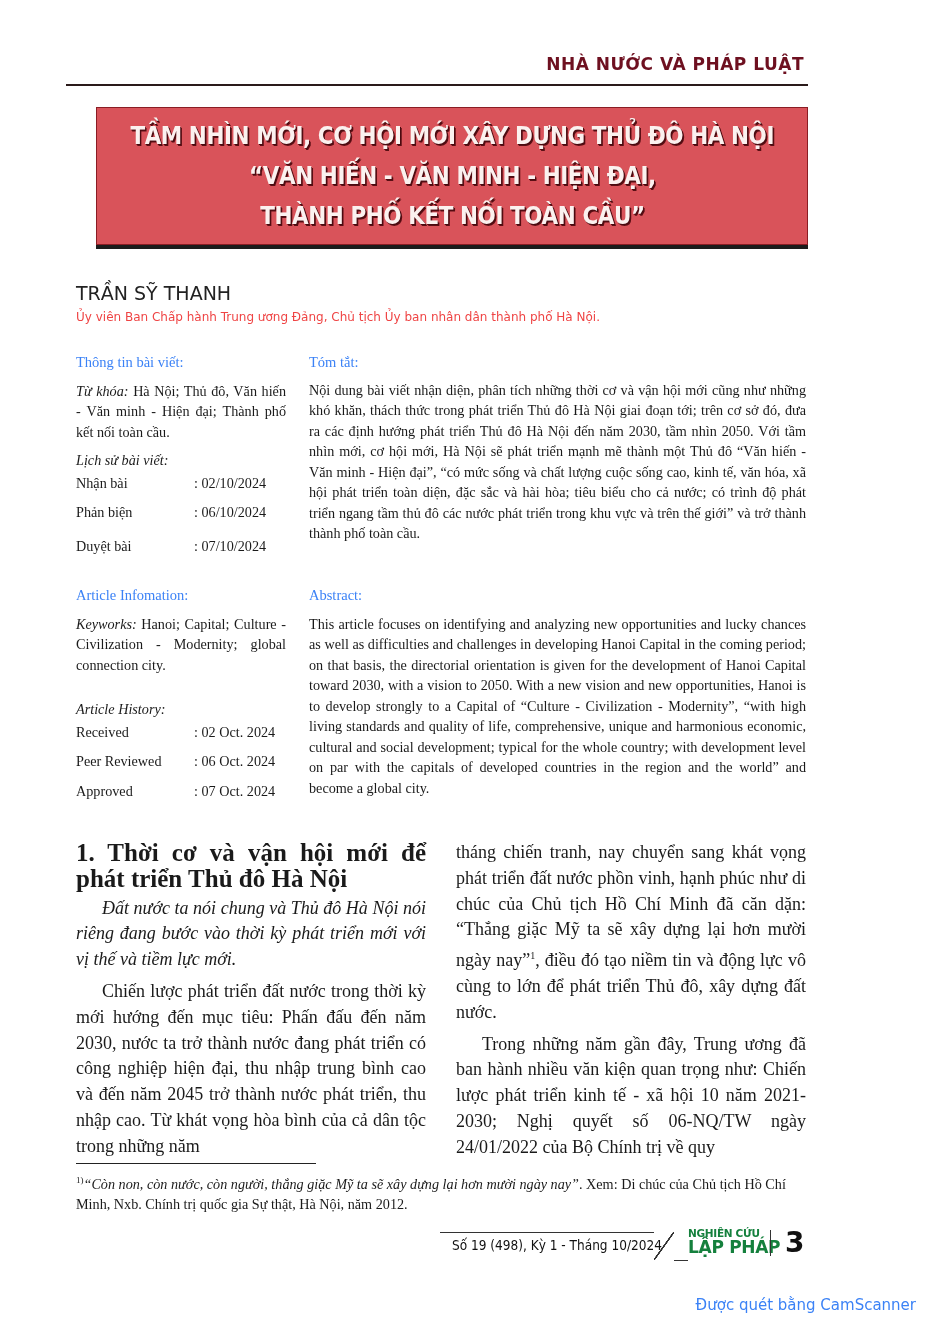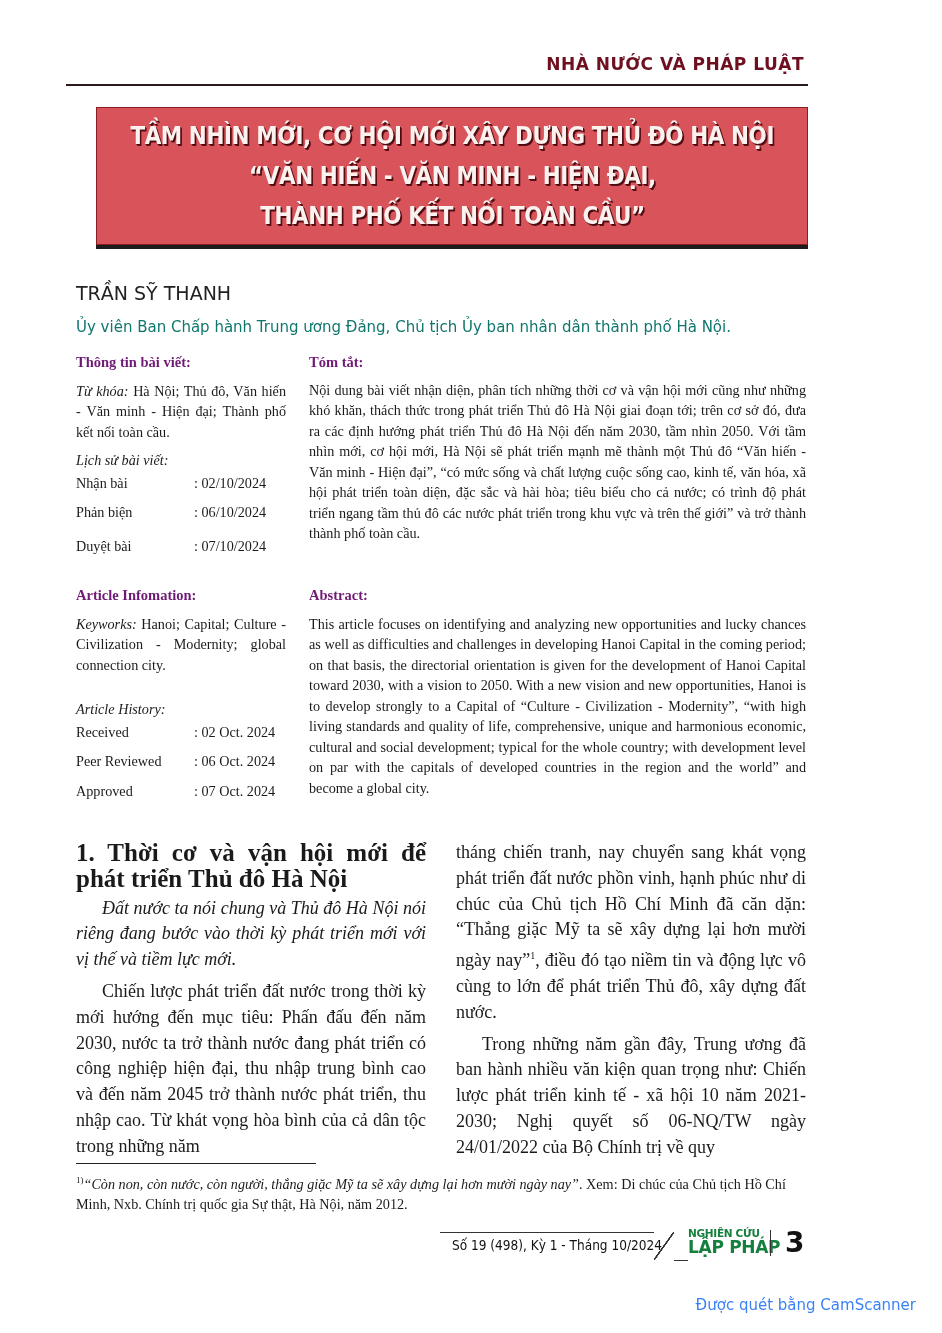--- a/index.html
+++ b/index.html
@@ -27,25 +27,25 @@
     font-size: 25px; line-height: 40px; color: #fbf1ef;
     text-shadow: 1px 1px 0 #4a0a10, 2px 2px 0 #5a0f14;
     transform: scaleX(0.86); white-space: nowrap; letter-spacing: -0.5px;
   }
   .author-name {
     position: absolute; left: 76px; top: 282px;
     font-family: "DejaVu Sans", sans-serif; font-size: 19px; color: #222;
   }
   .author-affil {
     position: absolute; left: 76px; top: 310px;
-    font-family: "DejaVu Sans", sans-serif; font-size: 15px; color: #0f766e; margin-top: 8px;
+    font-family: "DejaVu Sans", sans-serif; font-size: 12px; color: #ef4444;
   }
   .left-col { position: absolute; left: 76px; width: 210px; font-size: 14.2px; line-height: 20.5px; }
   .right-col { position: absolute; left: 309px; width: 497px; font-size: 14.2px; line-height: 20.5px; text-align: justify; }
-  .info-heading { font-weight: bold; color: #701a75; font-size: 14.5px; }
+  .info-heading { font-weight: normal; color: #3b82f6; font-size: 14.5px; }
   .justify { text-align: justify; }
   .ital { font-style: italic; }
   .hist-row { display: flex; height: 29.5px; align-items: flex-start; gap: 6px; }
   .hist-label { width: 112px; }
   .hist-value { }
   .body-col { position: absolute; width: 350px; font-size: 18px; line-height: 25.8px; text-align: justify; }
   .body-col p { margin: 0 0 6px 0; text-indent: 26px; }
   .body-heading { font-weight: bold; font-size: 25px; line-height: 25.8px; margin: 0 0 4px 0; text-align: justify; }
   .footnote-rule { position: absolute; left: 76px; top: 1163px; width: 240px; border-top: 1.5px solid #222; }
   .footnote { position: absolute; left: 76px; top: 1170px; width: 730px; font-size: 14.2px; line-height: 20.5px; }

